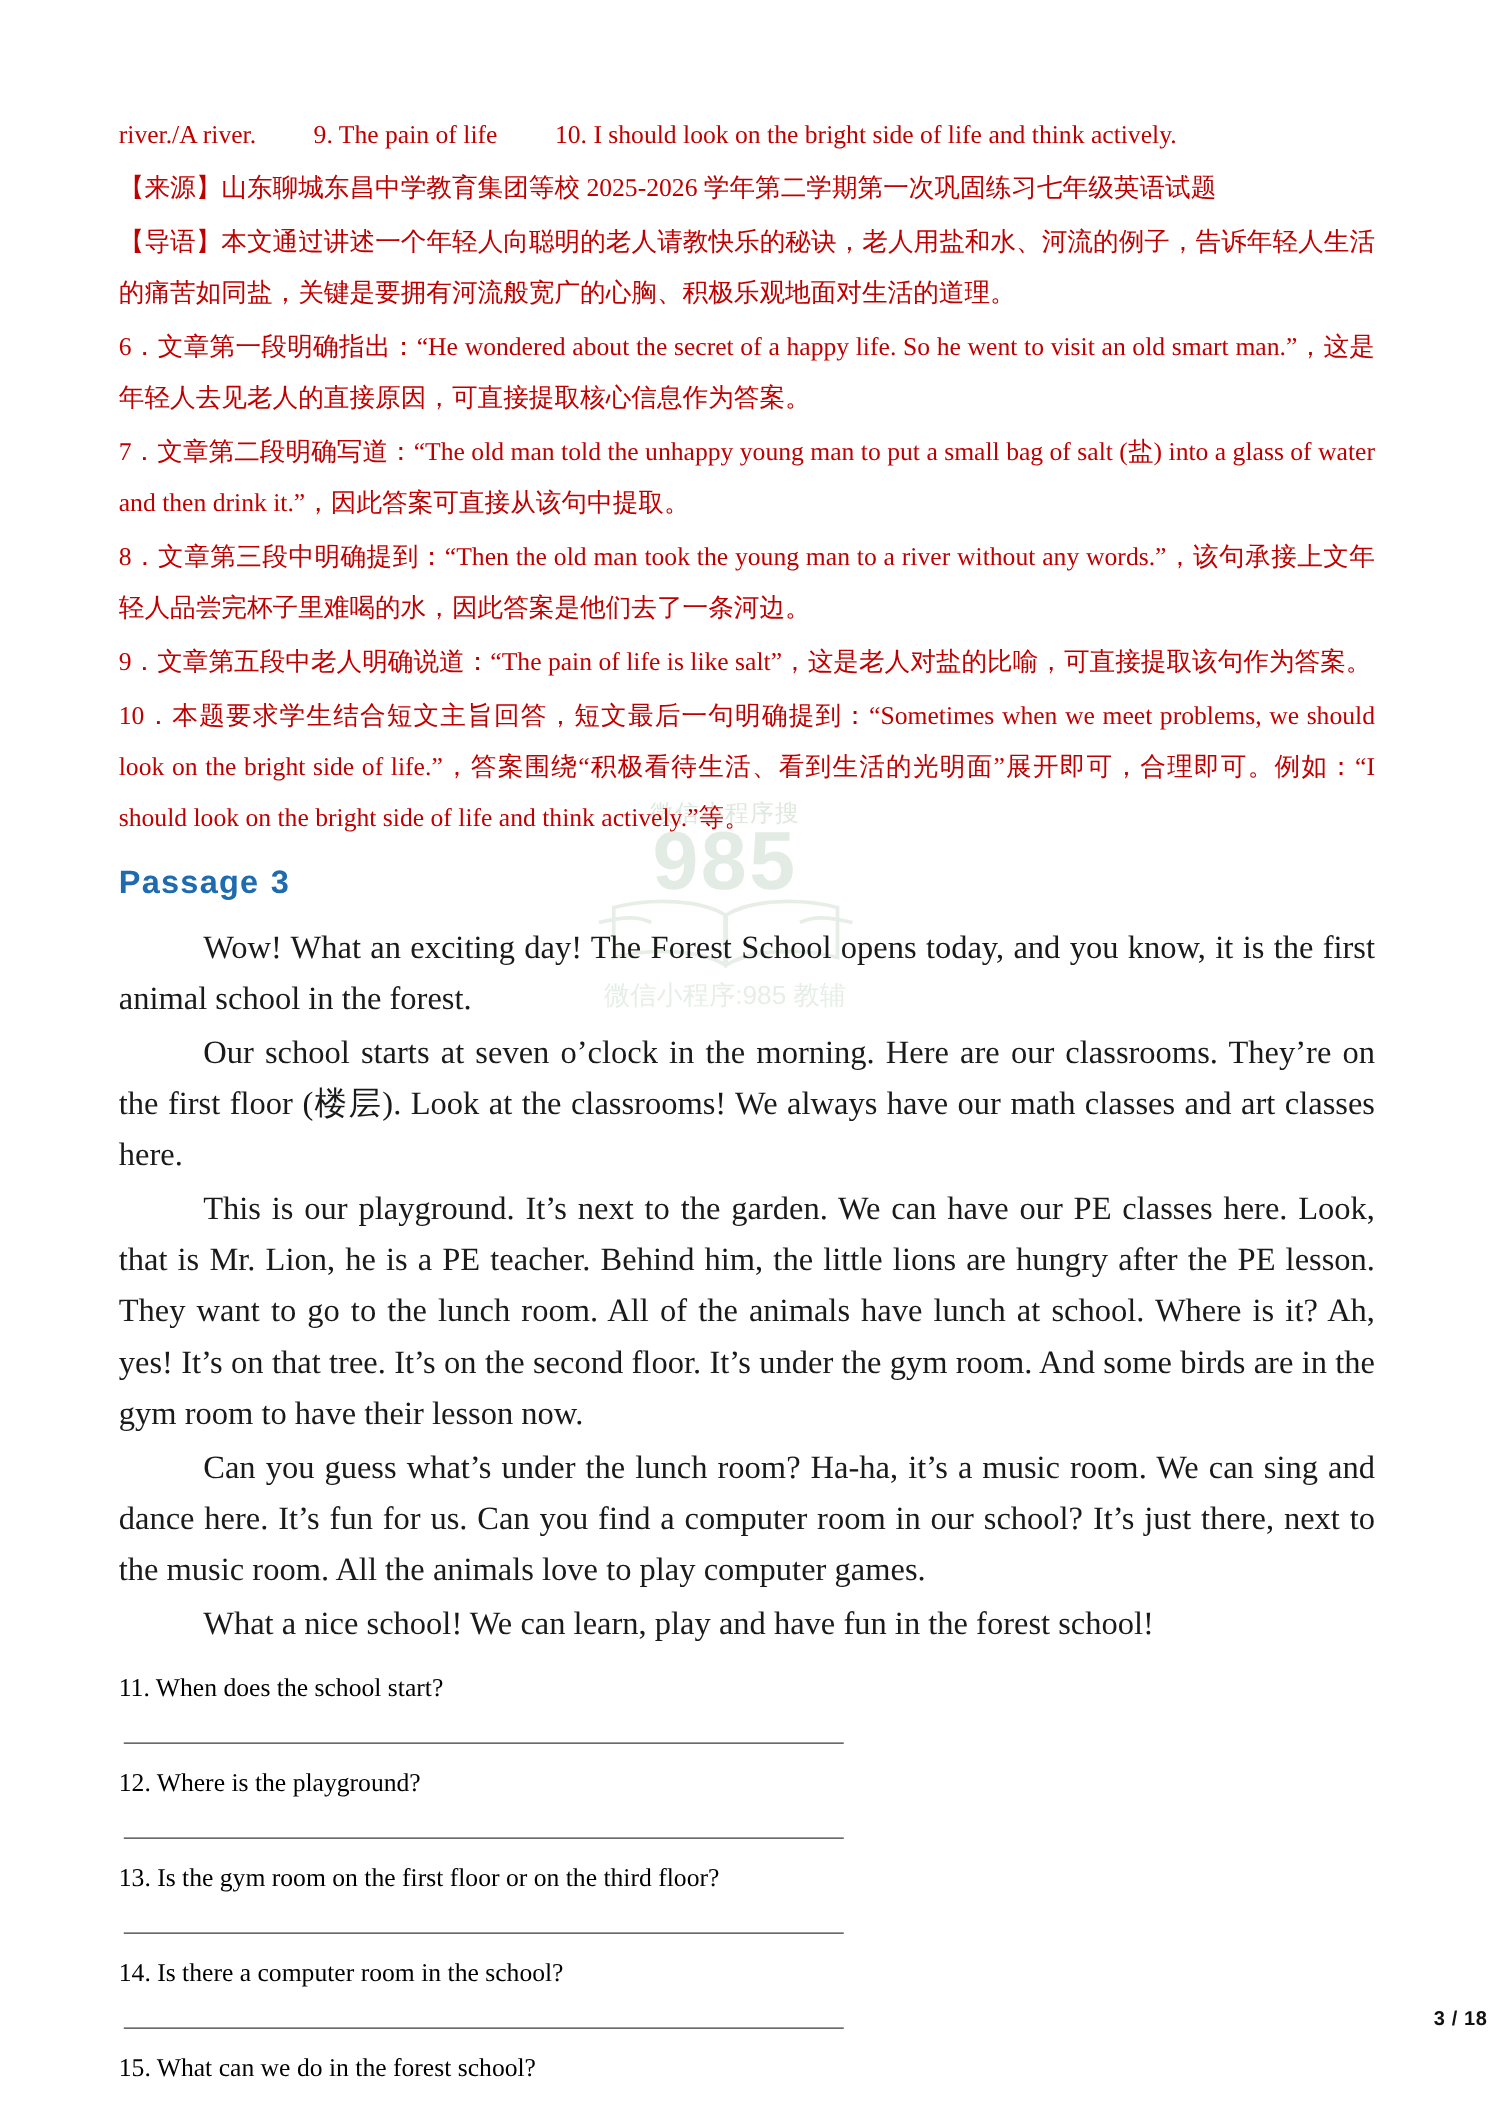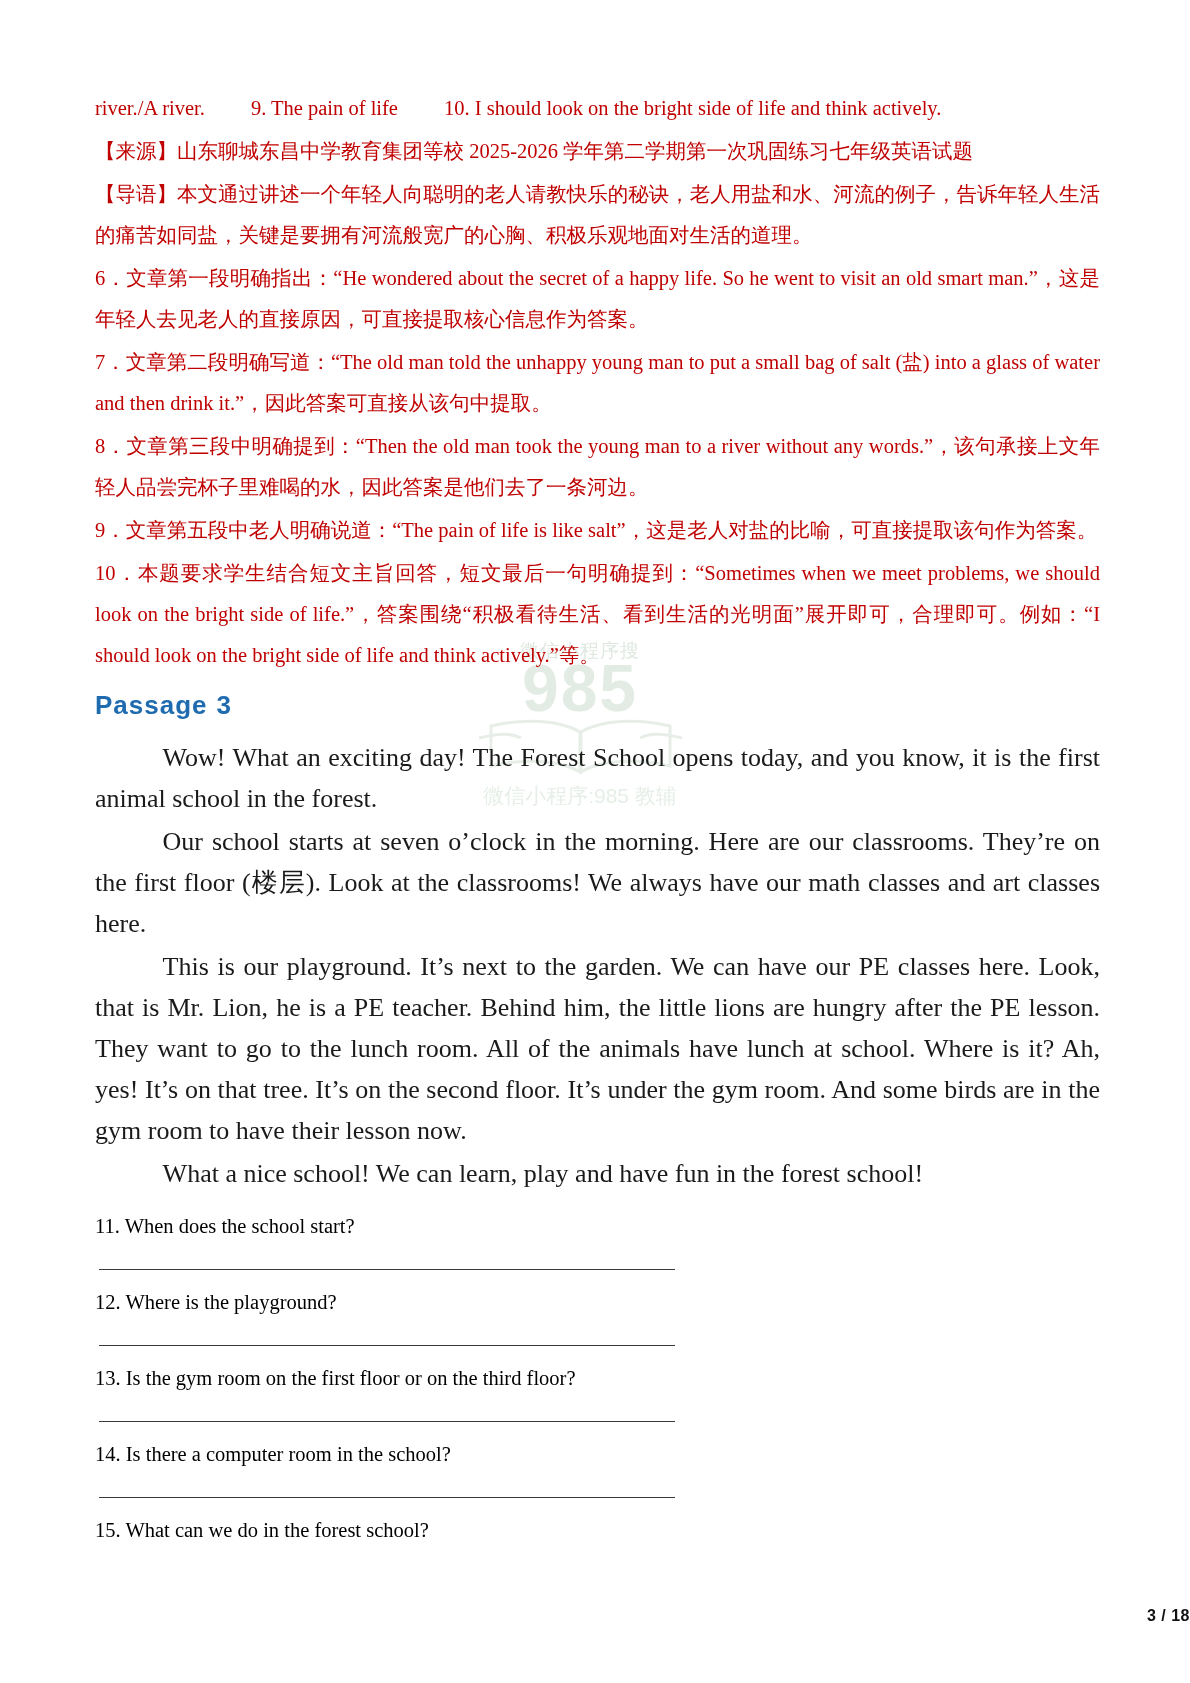--- a/index.html
+++ b/index.html
@@ -186,20 +186,21 @@
     <p class="red-para">7．文章第二段明确写道：“The old man told the unhappy young man to put a small bag of salt (盐) into a glass of water and then drink it.”，因此答案可直接从该句中提取。</p>
     <p class="red-para">8．文章第三段中明确提到：“Then the old man took the young man to a river without any words.”，该句承接上文年轻人品尝完杯子里难喝的水，因此答案是他们去了一条河边。</p>
     <p class="red-para">9．文章第五段中老人明确说道：“The pain of life is like salt”，这是老人对盐的比喻，可直接提取该句作为答案。</p>
     <p class="red-para">10．本题要求学生结合短文主旨回答，短文最后一句明确提到：“Sometimes when we meet problems, we should look on the bright side of life.”，答案围绕“积极看待生活、看到生活的光明面”展开即可，合理即可。例如：“I should look on the bright side of life and think actively.”等。</p>
 
     <div class="passage-title"><span>Passage</span><span class="num">3</span></div>
 
     <p class="para blk indent">Wow! What an exciting day! The Forest School opens today, and you know, it is the first animal school in the forest.</p>
     <p class="para blk indent">Our school starts at seven o’clock in the morning. Here are our classrooms. They’re on the first floor (楼层). Look at the classrooms! We always have our math classes and art classes here.</p>
     <p class="para blk indent">This is our playground. It’s next to the garden. We can have our PE classes here. Look, that is Mr. Lion, he is a PE teacher. Behind him, the little lions are hungry after the PE lesson. They want to go to the lunch room. All of the animals have lunch at school. Where is it? Ah, yes! It’s on that tree. It’s on the second floor. It’s under the gym room. And some birds are in the gym room to have their lesson now.</p>
+    <p class="para blk indent">Can you guess what’s under the lunch room? Ha-ha, it’s a music room. We can sing and dance here. It’s fun for us. Can you find a computer room in our school? It’s just there, next to the music room. All the animals love to play computer games.</p>
     <p class="para blk indent">What a nice school! We can learn, play and have fun in the forest school!</p>
 
     <div class="question"><span>11.</span>
       <span>When does the school start?</span></div>
     <div class="answer-rule"></div>
 
     <div class="question"><span>12.</span>
       <span>Where is the playground?</span></div>
     <div class="answer-rule"></div>
 

